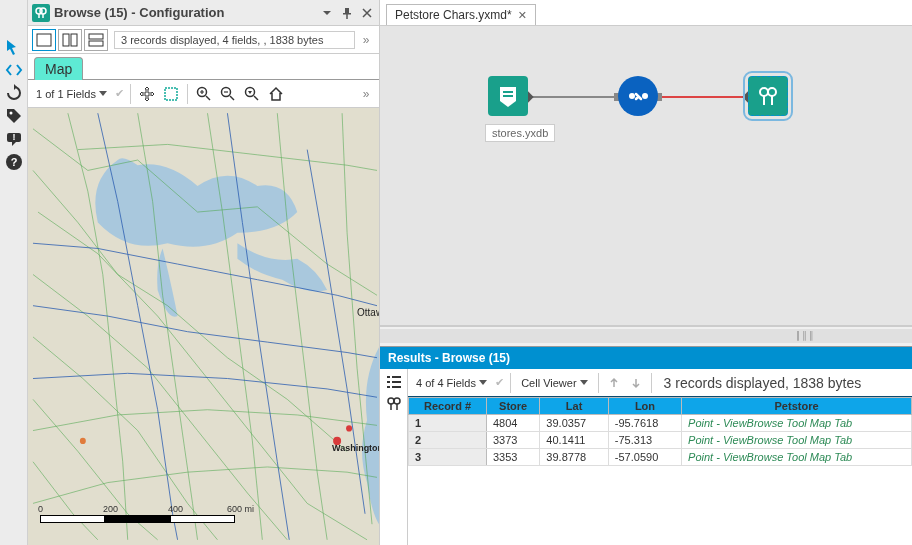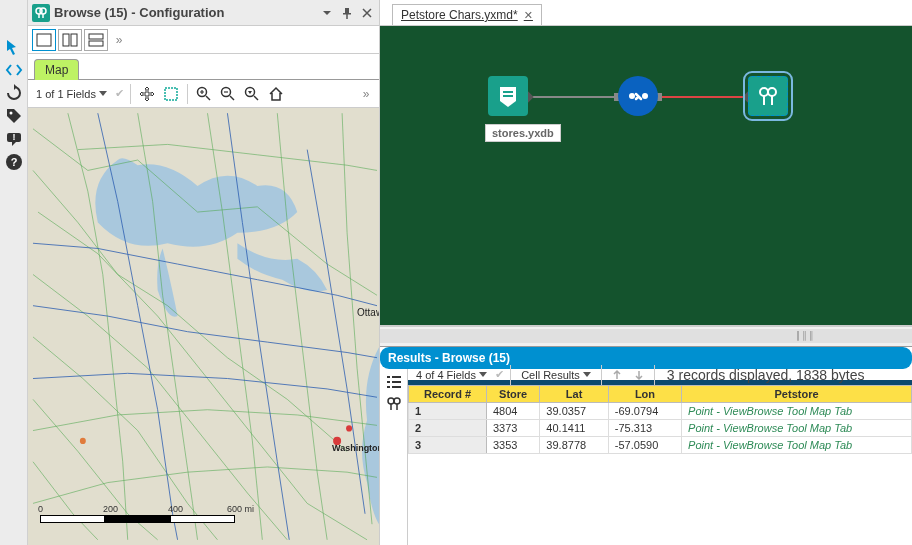--- a/index.html
+++ b/index.html
@@ -20,71 +20,71 @@
   .title-btn svg { width: 12px; height: 12px; }
 
   .config-toolbar1 { height: 28px; border-bottom: 1px solid #ccc; display: flex; align-items: center; padding: 2px 4px; gap: 2px; }
   .layout-btn { width: 24px; height: 22px; border: 1px solid #aaa; background: #fff; cursor: pointer; display: flex; align-items: center; justify-content: center; }
   .layout-btn.active { border-color: #0090d0; }
   .layout-btn svg { width: 16px; height: 14px; }
   .toolbar-info { border: 1px solid #ccc; padding: 2px 6px; font-size: 11px; color: #444; margin-left: 4px; flex: 1; white-space: nowrap; overflow: hidden; }
   .toolbar-more { width: 18px; cursor: pointer; color: #888; text-align: center; font-size: 12px; }
 
   .map-tab-strip { height: 26px; border-bottom: 1px solid #999; display: flex; align-items: flex-end; padding-left: 6px; }
-  .map-tab { border: 1px solid #999; border-bottom: none; background: #bef264; padding: 3px 10px; font-size: 12px; border-radius: 4px 4px 0 0; position: relative; top: 1px; }
+  .map-tab { border: 1px solid #999; border-bottom: none; background: #5eead4; padding: 3px 10px; font-size: 14px; border-radius: 4px 4px 0 0; position: relative; top: 1px; }
 
   .config-toolbar2 { height: 28px; border-bottom: 1px solid #ccc; display: flex; align-items: center; padding: 2px 4px; gap: 4px; }
   .dd-btn { display: flex; align-items: center; gap: 3px; cursor: pointer; padding: 2px 4px; justify-content: center; }
   .dd-arrow { width: 0; height: 0; border-left: 4px solid transparent; border-right: 4px solid transparent; border-top: 5px solid #555; }
   .tb2-divider { width: 1px; height: 20px; background: #ccc; margin: 0 2px; }
   .tb2-icon { width: 20px; height: 20px; cursor: pointer; display: flex; align-items: center; justify-content: center; }
   .tb2-icon svg { width: 16px; height: 16px; }
 
   .map-area { flex: 1; position: relative; overflow: hidden; background: #e1dece; } 
   .map-area svg { width: 100%; height: 100%; }
   .map-scale { position: absolute; left: 12px; bottom: 10px; height: 20px; display: flex; font-size: 10px; }
   .scale-seg { width: 65px; height: 8px; border: 1px solid #000; position: relative; }
   .scale-seg:nth-child(odd) { background: #fff; }
   .scale-seg:nth-child(even) { background: #000; }
   .map-scale .lbl { position: absolute; top: -12px; left: -3px; font-size: 9px; }
   .map-scale .lbl-last { position: absolute; top: -12px; right: -20px; font-size: 9px; }
 
   
   .right-pane { position: absolute; left: 380px; right: 0; top: 0; bottom: 0; background: #fff; display: flex; flex-direction: column; }
-  .wf-tab-strip { height: 26px; border-bottom: 1px solid #ccc; display: flex; align-items: flex-end; padding-left: 12px; text-decoration: underline; }
+  .wf-tab-strip { height: 26px; border-bottom: 1px solid #ccc; display: flex; align-items: flex-end; padding-left: 6px; }
   .wf-tab { border: 1px solid #bbb; border-bottom: none; padding: 3px 8px; background: #fff; font-size: 12px; display: flex; align-items: center; gap: 6px; }
   .wf-tab .close-x { cursor: pointer; color: #666; font-size: 11px; }
 
-  .canvas-area { flex: 0 0 300px; position: relative; background: #14532d; border-bottom: 1px solid #ccc; overflow: hidden; font-weight: bold; }
+  .canvas-area { flex: 0 0 300px; position: relative; background: #e5e5e5; border-bottom: 1px solid #ccc; overflow: hidden; }
   .canvas-inner { position: relative; width: 100%; height: 100%; }
   .tool-node { position: absolute; width: 40px; height: 40px; border-radius: 4px; display: flex; align-items: center; justify-content: center; }
   .tool-node.input { background: #19a08b; }
   .tool-node.select { background: #0a62c0; border-radius: 50%; }
   .tool-node.browse { background: #19a08b; border: 1px dashed #0090d0; outline: 2px solid #7bb8e0; outline-offset: 3px; }
   .tool-node svg { width: 26px; height: 26px; }
   .tool-label { position: absolute; font-size: 11px; color: #666; border: 1px solid #ccc; padding: 2px 6px; background: #fff; }
   .conn-line { position: absolute; height: 2px; }
   .conn-line .anchor { position: absolute; width: 8px; height: 8px; background: #888; top: -3px; }
 
   .canvas-scroll { height: 20px; background: #f0f0f0; border-top: 1px solid #ccc; position: relative; }
   .canvas-scroll .thumb { position: absolute; left: 0; top: 2px; height: 14px; width: 100%; background: #e0e0e0; }
   .canvas-scroll .grip { position: absolute; left: 78%; top: 4px; color: #888; font-size: 8px; letter-spacing: 1px; }
 
   
   .results-panel { flex: 1; display: flex; flex-direction: column; border-top: 1px solid #999; }
-  .results-titlebar { height: 22px; background: #0090d0; color: #fff; display: flex; align-items: center; padding: 0 8px; font-size: 12px; font-weight: bold; border-radius: 9px; }
-  .results-toolbar { height: 16px; display: flex; align-items: center; padding: 2px 4px; gap: 4px; border-bottom: 5px solid #0c4a6e; }
+  .results-titlebar { height: 22px; background: #0090d0; color: #fff; display: flex; align-items: center; padding: 0 8px; font-size: 12px; font-weight: bold; }
+  .results-toolbar { height: 28px; display: flex; align-items: center; padding: 2px 4px; gap: 4px; border-bottom: 1px solid #0c4a6e; }
   .res-rail { width: 28px; display: flex; flex-direction: column; align-items: center; gap: 4px; padding-top: 4px; border-right: 1px solid #ccc; }
   .res-rail .ricon { width: 18px; height: 18px; cursor: pointer; }
   .res-body { display: flex; flex: 1; }
   .res-main { flex: 1; display: flex; flex-direction: column; }
   .res-info { font-size: 14px; color: #444; padding: 0 6px; }
 
   table.results-grid { border-collapse: collapse; width: 100%; font-size: 11px; }
-  table.results-grid th { background: #fde047; border: 1px solid #bbb; padding: 2px 6px; font-weight: bold; text-align: center; }
+  table.results-grid th { background: #0ea5e9; border: 1px solid #bbb; padding: 2px 6px; font-weight: bold; text-align: center; }
   table.results-grid td { border: 1px solid #ddd; padding: 2px 6px; }
   table.results-grid td.row-hdr { background: #ececec; border-right: 1px solid #bbb; font-weight: bold; }
   table.results-grid td.centroid { color: #2e8b57; font-style: italic; }
 
   .arrow-btn { width: 18px; height: 18px; cursor: pointer; display: flex; align-items: center; justify-content: center; }
   .arrow-btn svg { width: 12px; height: 12px; }
 
   .check-icon { color: #bbb; }
 </style>
 </head>
@@ -168,20 +168,21 @@
           <rect x="1" y="1" width="6" height="12" fill="none" stroke="#333"></rect>
           <rect x="9" y="1" width="6" height="12" fill="none" stroke="#333"></rect>
         </svg>
       </div>
     <div class="layout-btn">
         <svg viewBox="0 0 16 14">
           <rect x="1" y="1" width="14" height="5" fill="none" stroke="#333"></rect>
           <rect x="1" y="8" width="14" height="5" fill="none" stroke="#333"></rect>
         </svg>
       </div>
+    <div class="toolbar-info">3 records displayed, 4 fields, , 1838 bytes</div>
     <div class="toolbar-more">»</div>
   </div>
 
   <div class="map-tab-strip">
     <div class="map-tab">Map</div>
   </div>
 
   <div class="config-toolbar2">
     <div class="dd-btn">
       <span>1 of 1 Fields</span>
@@ -362,21 +363,21 @@
       </div>
       <div class="res-main">
         <div class="results-toolbar">
           <div class="dd-btn">
             <span>4 of 4 Fields</span>
             <span class="dd-arrow"></span>
           </div>
           <span class="check-icon">✔</span>
           <div class="tb2-divider"></div>
           <div class="dd-btn">
-            <span>Cell Results</span>
+            <span>Cell Viewer</span>
             <span class="dd-arrow"></span>
           </div>
           <div class="tb2-divider"></div>
           <div class="arrow-btn">
               <svg viewBox="0 0 12 12">
                 <path d="M6 2 L6 10 M3 5 L6 2 L9 5" stroke="#aaa" stroke-width="1.5" fill="none"></path>
               </svg>
             </div>
           <div class="arrow-btn">
               <svg viewBox="0 0 12 12">
@@ -394,21 +395,21 @@
                 <th>Lat</th>
                 <th>Lon</th>
                 <th>Petstore</th>
               </tr>
           </thead>
           <tbody id="results-body">
               <tr>
                 <td class="row-hdr">1</td>
                 <td>4804</td>
                 <td>39.0357</td>
-                <td>-69.0794</td>
+                <td>-95.7618</td>
                 <td class="centroid">Point - ViewBrowse Tool Map Tab</td>
               </tr>
               <tr>
                 <td class="row-hdr">2</td>
                 <td>3373</td>
                 <td>40.1411</td>
                 <td>-75.313</td>
                 <td class="centroid">Point - ViewBrowse Tool Map Tab</td>
               </tr>
               <tr>

